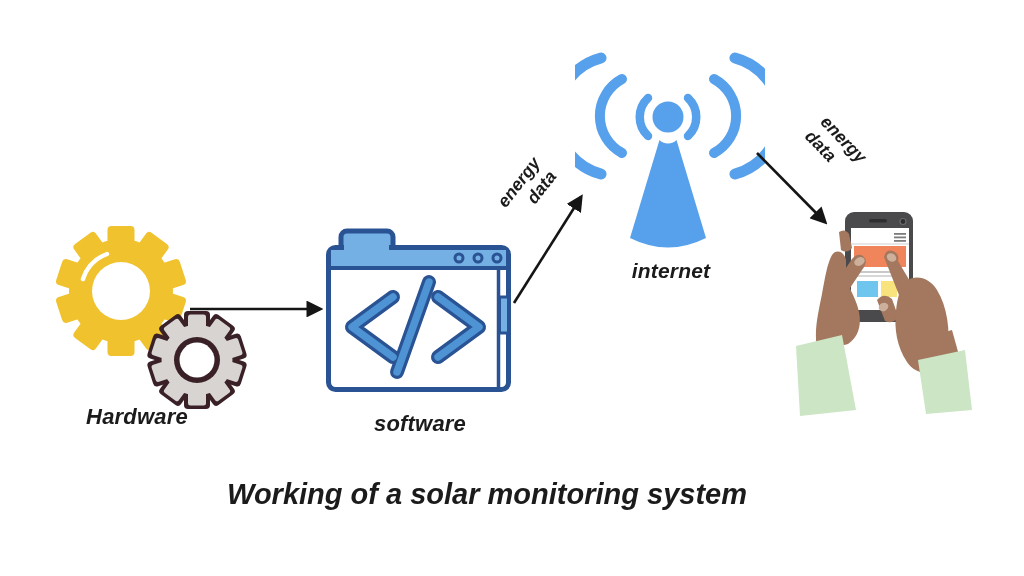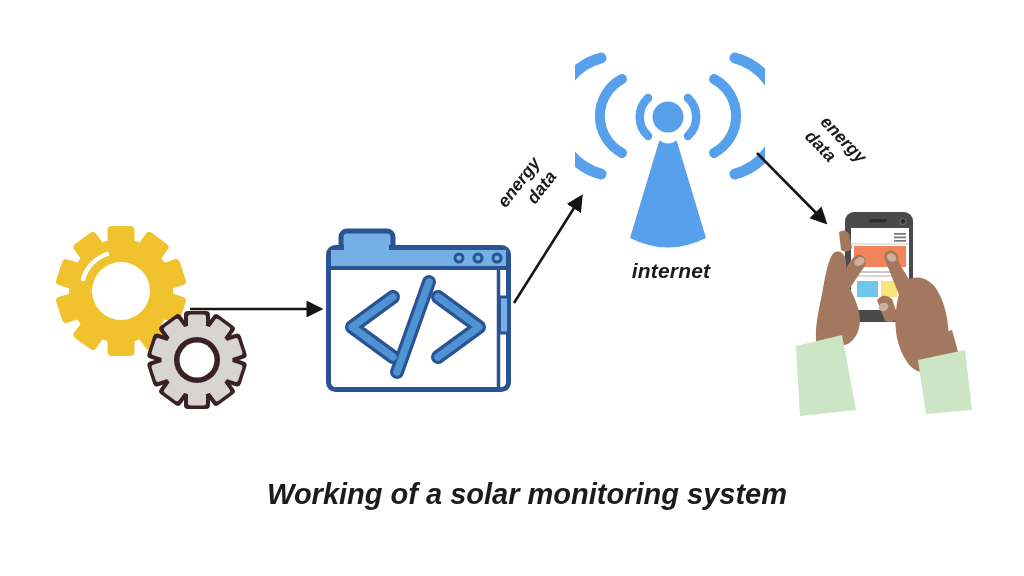--- a/index.html
+++ b/index.html
@@ -15,21 +15,21 @@
   .flow-label{
     font-weight:bold;font-style:italic;font-size:17.5px;line-height:1.18;
     color:var(--text-color,#1b1b1b);text-align:center;
   }
   .flow-label span{display:block;}
   #energy-label-1{left:467px;top:168px;width:120px;transform:rotate(-52deg);}
   #energy-label-1 .l2{margin-left:20px;}
   #energy-label-2{left:781px;top:126px;width:110px;transform:rotate(46deg);}
   #energy-label-2 .l2{margin-right:22px;}
   #diagram-title{
-    left:187px;top:478px;width:600px;text-align:right;
+    left:187px;top:478px;width:600px;text-align:center;
     font-size:29px;font-weight:bold;font-style:italic;color:var(--text-color,#1b1b1b);
   }
   #hardware-label{left:57px;top:404px;width:160px;font-size:22px;}
   #software-label{left:340px;top:411px;width:160px;font-size:22px;}
   #internet-label{left:591px;top:259px;width:160px;font-size:21px;}
   #mobile-label{left:800px;top:421px;width:165px;font-size:22px;}
   svg{display:block;}
 </style>
 </head>
 <body>
@@ -170,21 +170,23 @@
     <defs>
       <marker id="arr" viewBox="0 0 10 10" refX="8" refY="5" markerWidth="6.5" markerHeight="6.5" orient="auto-start-reverse">
         <path d="M0,0 L10,5 L0,10 z" fill="var(--arrow-color)"></path>
       </marker>
     </defs>
     <line x1="190" y1="309" x2="320" y2="309" stroke="var(--arrow-color)" stroke-width="2.6" marker-end="url(#arr)"></line>
     <line x1="514" y1="303" x2="581" y2="197" stroke="var(--arrow-color)" stroke-width="2.6" marker-end="url(#arr)"></line>
     <line x1="757" y1="153" x2="825" y2="222" stroke="var(--arrow-color)" stroke-width="2.6" marker-end="url(#arr)"></line>
   </svg>
 
-
+  <div class="abs node-label" id="hardware-label">Hardware</div>
+
+  <div class="abs node-label" id="software-label">software</div>
 
   <div class="abs node-label" id="internet-label">internet</div>
 
 
   <div class="abs flow-label" id="energy-label-1">
     <span class="l1">energy</span>
     <span class="l2">data</span>
   </div>
 
   <div class="abs flow-label" id="energy-label-2">

